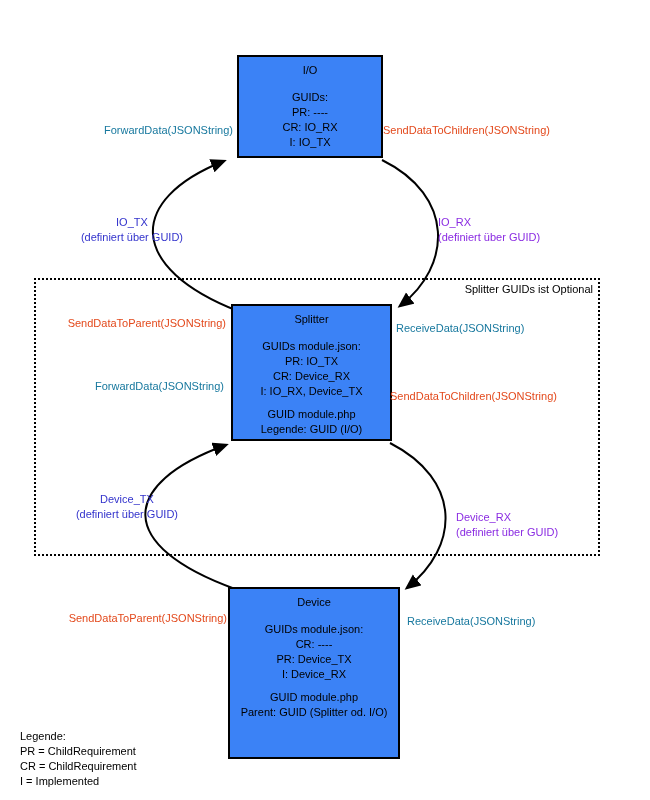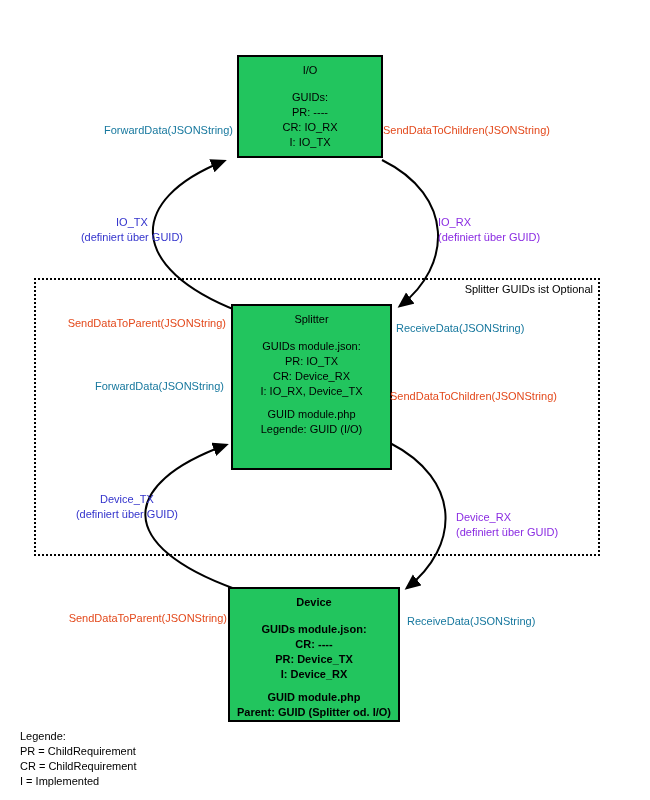--- a/index.html
+++ b/index.html
@@ -2,29 +2,29 @@
 <html><head>
 <meta charset="utf-8">
 <style>
   html,body{margin:0;padding:0;background:#fff;}
   .canvas{position:relative;width:650px;height:800px;background:#fff;overflow:hidden;
           font-family:"Liberation Sans",sans-serif;font-size:11px;color:#000;}
   .arrows{position:absolute;left:0;top:0;width:650px;height:800px;pointer-events:none;}
   .dashed-box{position:absolute;left:34px;top:278px;width:566px;height:278px;
               border:2px dotted #000;box-sizing:border-box;}
   .dashed-label{position:absolute;right:5px;top:3px;white-space:nowrap;}
-  .node{position:absolute;border:2px solid #000;background:#22c55e;box-sizing:border-box;
+  .node{position:absolute;border:2px solid #000;background:#3b82f6;box-sizing:border-box;
         text-align:center;line-height:15px;}
   .node .title{padding-top:6px;}
   .node .body{margin-top:12px;}
   .node .php-group{margin-top:8px;}
   .node div{white-space:nowrap;}
   .io-box{left:237px;top:55px;width:146px;height:103px;}
-  .splitter-box{left:231px;top:304px;width:161px;height:166px;}
-  .device-box{left:228px;top:587px;width:172px;height:135px;font-weight:bold;}
+  .splitter-box{left:231px;top:304px;width:161px;height:137px;}
+  .device-box{left:228px;top:587px;width:172px;height:172px;}
   .edge-label{position:absolute;white-space:nowrap;line-height:15px;}
   .align-right{text-align:center;}
   .legend{position:absolute;left:20px;top:729px;line-height:15px;}
 </style>
 </head>
 <body>
 
 <div class="canvas">
 
   <svg class="arrows" viewBox="0 0 650 800" xmlns="http://www.w3.org/2000/svg">

